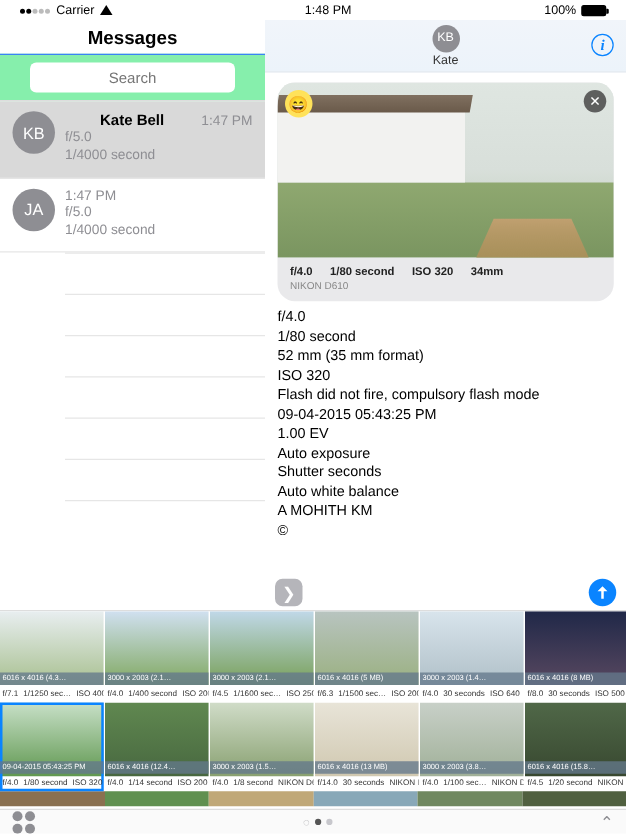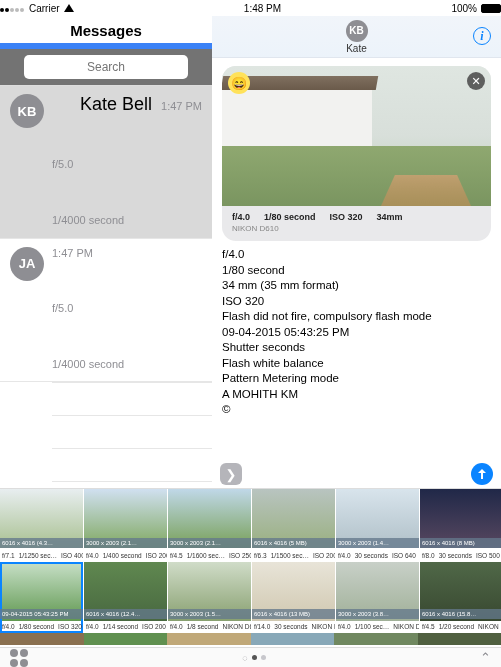--- a/index.html
+++ b/index.html
@@ -1,38 +1,38 @@
 <!DOCTYPE html>
 <html><head>
 <meta charset="utf-8">
 <style>
 * { margin:0; padding:0; box-sizing:border-box; font-family:-apple-system,"Helvetica Neue",Arial,sans-serif; }
 body { width:501px; height:667px; background:#fff; overflow:hidden; position:relative; }
-.status-bar { height:16px; display:flex; align-items:center; justify-content:space-between; padding:0 0; font-size:10px; color:#000; }
+.status-bar { height:16px; display:flex; align-items:center; justify-content:space-between; padding:0 16px; font-size:10px; color:#000; }
 .status-left, .status-right { display:flex; align-items:center; gap:4px; }
 .dots span { display:inline-block; width:4px; height:4px; border-radius:50%; background:#000; margin-right:1px; }
 .dots span:nth-child(n+3){ background:#bbb; }
 .wifi { width:0; height:0; border-left:5px solid transparent; border-right:5px solid transparent; border-bottom:8px solid #000; }
 .battery { width:20px; height:9px; border:1px solid #000; border-radius:2px; position:relative; background:#000; }
 .battery:after { content:""; position:absolute; right:-3px; top:2px; width:2px; height:4px; background:#000; border-radius:0 1px 1px 0; }
 .main { display:flex; height:472px; }
 .left-pane { width:212px; background:#fff; display:flex; flex-direction:column; }
 .left-header { text-align:center; padding:6px 0 4px; }
 .left-header h1 { font-size:15px; font-weight:600; }
-.search-wrap { padding:6px 24px; background:#737373; border-top:6px solid #3b82f6; border-bottom:1px solid #ddd; }
+.search-wrap { padding:6px 24px; background:#86efac; border-top:1px solid #3b82f6; border-bottom:1px solid #ddd; }
 .search { width:100%; height:24px; border-radius:5px; background:#fff; border:none; text-align:center; font-size:12px; color:#888; }
 .convo-list { flex:1; overflow:hidden; }
 .convo { display:flex; align-items:flex-start; padding:8px 10px 10px; border-bottom:1px solid #e6e6e6; }
 .convo.selected { background:#d9d9d9; }
-.avatar { width:34px; height:34px; border-radius:50%; background:#8e8e93; color:#fff; display:flex; align-items:center; justify-content:center; font-size:13px; font-weight:700; flex-shrink:0; margin-right:8px; }
+.avatar { width:34px; height:34px; border-radius:50%; background:#8e8e93; color:#fff; display:flex; align-items:center; justify-content:center; font-size:13px; font-weight:400; flex-shrink:0; margin-right:8px; }
 .convo-body { flex:1; min-width:0; }
 .convo-top { display:flex; justify-content:space-between; align-items:baseline; }
-.convo-name { font-size:18px; font-weight:400;padding-left:28px; }
+.convo-name { font-size:12px; font-weight:700;padding-left:28px; }
 .convo-time { font-size:11px; color:#8e8e93; }
-.convo-sub { font-size:11px; color:#8e8e93; line-height:1.3;margin-top:42px; }
+.convo-sub { font-size:11px; color:#8e8e93; line-height:1.3; }
 .row-sep { height:1px; background:#e6e6e6; margin-left:52px; }
 .right-pane { width:289px; display:flex; flex-direction:column; position:relative; }
 .right-header { height:42px; background:linear-gradient(#f1f5fa,#ecf3fa); position:relative; display:flex; align-items:center; justify-content:center; border-bottom:1px solid #e0e6ee; }
 .right-header .avatar.small { width:22px; height:22px; font-size:10px; margin:0; }
 .right-header-stack { display:flex; flex-direction:column; align-items:center; gap:1px; }
 .rh-name { font-size:10px; color:#333; }
 .info-btn { position:absolute; right:10px; top:11px; width:18px; height:18px; border:1.5px solid #0a84ff; border-radius:50%; color:#0a84ff; font-size:12px; display:flex; align-items:center; justify-content:center; font-family:Georgia,serif; font-style:italic; font-weight:bold; }
 .chat-body { flex:1; padding:8px 10px 6px; overflow:hidden; position:relative; }
 .attachment { background:#e9e9eb; border-radius:14px; overflow:hidden; position:relative; margin-bottom:6px; }
 .att-img { height:140px; background:linear-gradient(#dfe6e1 0%,#d8dfda 50%,#b8c9b0 100%); position:relative; overflow:hidden; }
@@ -149,27 +149,28 @@
             <span>1/80 second</span>
             <span>ISO 320</span>
             <span>34mm</span>
           </div>
           <div class="meta-camera">NIKON D610</div>
         </div>
       </div>
       <div class="details" id="details-block">
           <div>f/4.0</div>
           <div>1/80 second</div>
-          <div>34 mm (35 mm format)</div>
+          <div>52 mm (35 mm format)</div>
           <div>ISO 320</div>
           <div>Flash did not fire, compulsory flash mode</div>
           <div>09-04-2015 05:43:25 PM</div>
+          <div>1.00 EV</div>
+          <div>Auto exposure</div>
           <div>Shutter seconds</div>
-          <div>Flash white balance</div>
-          <div>Pattern Metering mode</div>
+          <div>Auto white balance</div>
           <div>A MOHITH KM</div>
           <div>©</div>
         </div>
     </div>
     <div class="chat-foot">
       <div class="keyboard-btn">❯</div>
       <div class="send-btn">
         <svg width="12" height="12" viewBox="0 0 12 12">
             <path d="M6 1 L10 5 L7 5 L7 11 L5 11 L5 5 L2 5 Z" fill="#fff"></path>
           </svg>

